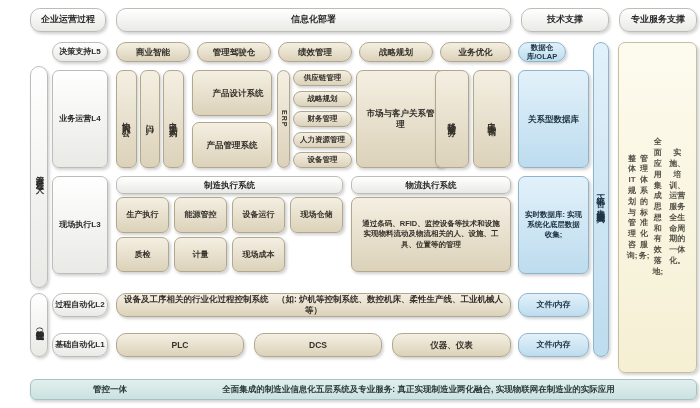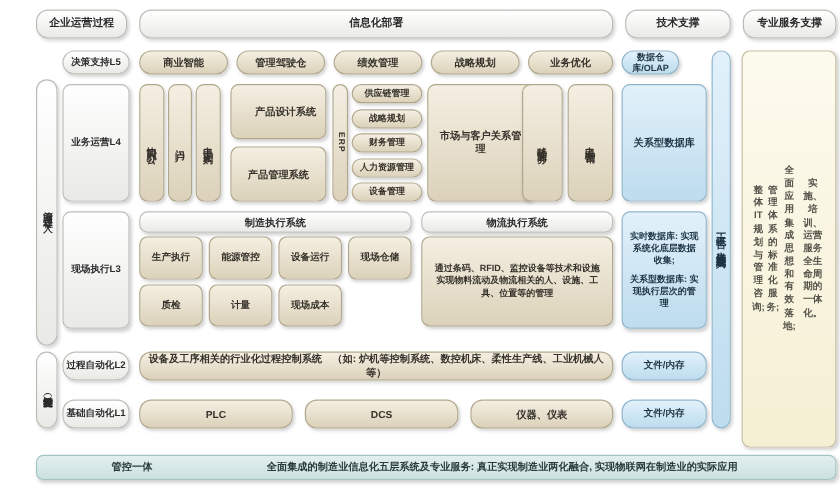--- a/index.html
+++ b/index.html
@@ -81,21 +81,20 @@
   <div class="box tan pill f85" style="left:116px;top:293px;width:395px;height:24px;padding:0 6px;">设备及工序相关的行业化过程控制系统　（如: 炉机等控制系统、数控机床、柔性生产线、工业机械人等）</div>
 
   <div class="box tan pill f85" style="left:116px;top:333px;width:128px;height:24px;">PLC</div>
   <div class="box tan pill f85" style="left:254px;top:333px;width:128px;height:24px;">DCS</div>
   <div class="box tan pill f85" style="left:392px;top:333px;width:119px;height:24px;">仪器、仪表</div>
 
   <div class="box blue pill f75" style="left:518px;top:42px;width:48px;height:20px;">数据仓库/OLAP</div>
   <div class="box blue f85" style="left:518px;top:70px;width:71px;height:98px;padding:0 4px;">关系型数据库</div>
   <div class="box blue f75" style="left:518px;top:176px;width:71px;height:98px;padding:0 5px;flex-direction:column;line-height:1.35;">
     <div class="para">实时数据库: 实现系统化底层数据收集;</div>
-    <div class="para">关系型数据库: 实现执行层次的管理</div>
   </div>
   <div class="box blue pill f8" style="left:518px;top:293px;width:71px;height:24px;">文件/内存</div>
   <div class="box blue pill f8" style="left:518px;top:333px;width:71px;height:24px;">文件/内存</div>
   <div class="box blue vtext f85" style="left:593px;top:42px;width:16px;height:315px;border-radius:8px;letter-spacing:1px;">统一平台，先进的集成工具</div>
 
   <div class="box cream f8" style="left:618px;top:42px;width:79px;height:331px;flex-direction:row;justify-content:space-around;padding:14px 7px;line-height:1.35;">
     <div class="para">整体IT规划与管理咨询;</div>
     <div class="para">管理体系的标准化服务;</div>
     <div class="para">全面应用集成思想和有效落地;</div>
     <div class="para">实施、培训、运营服务全生命周期的一体化。</div>

